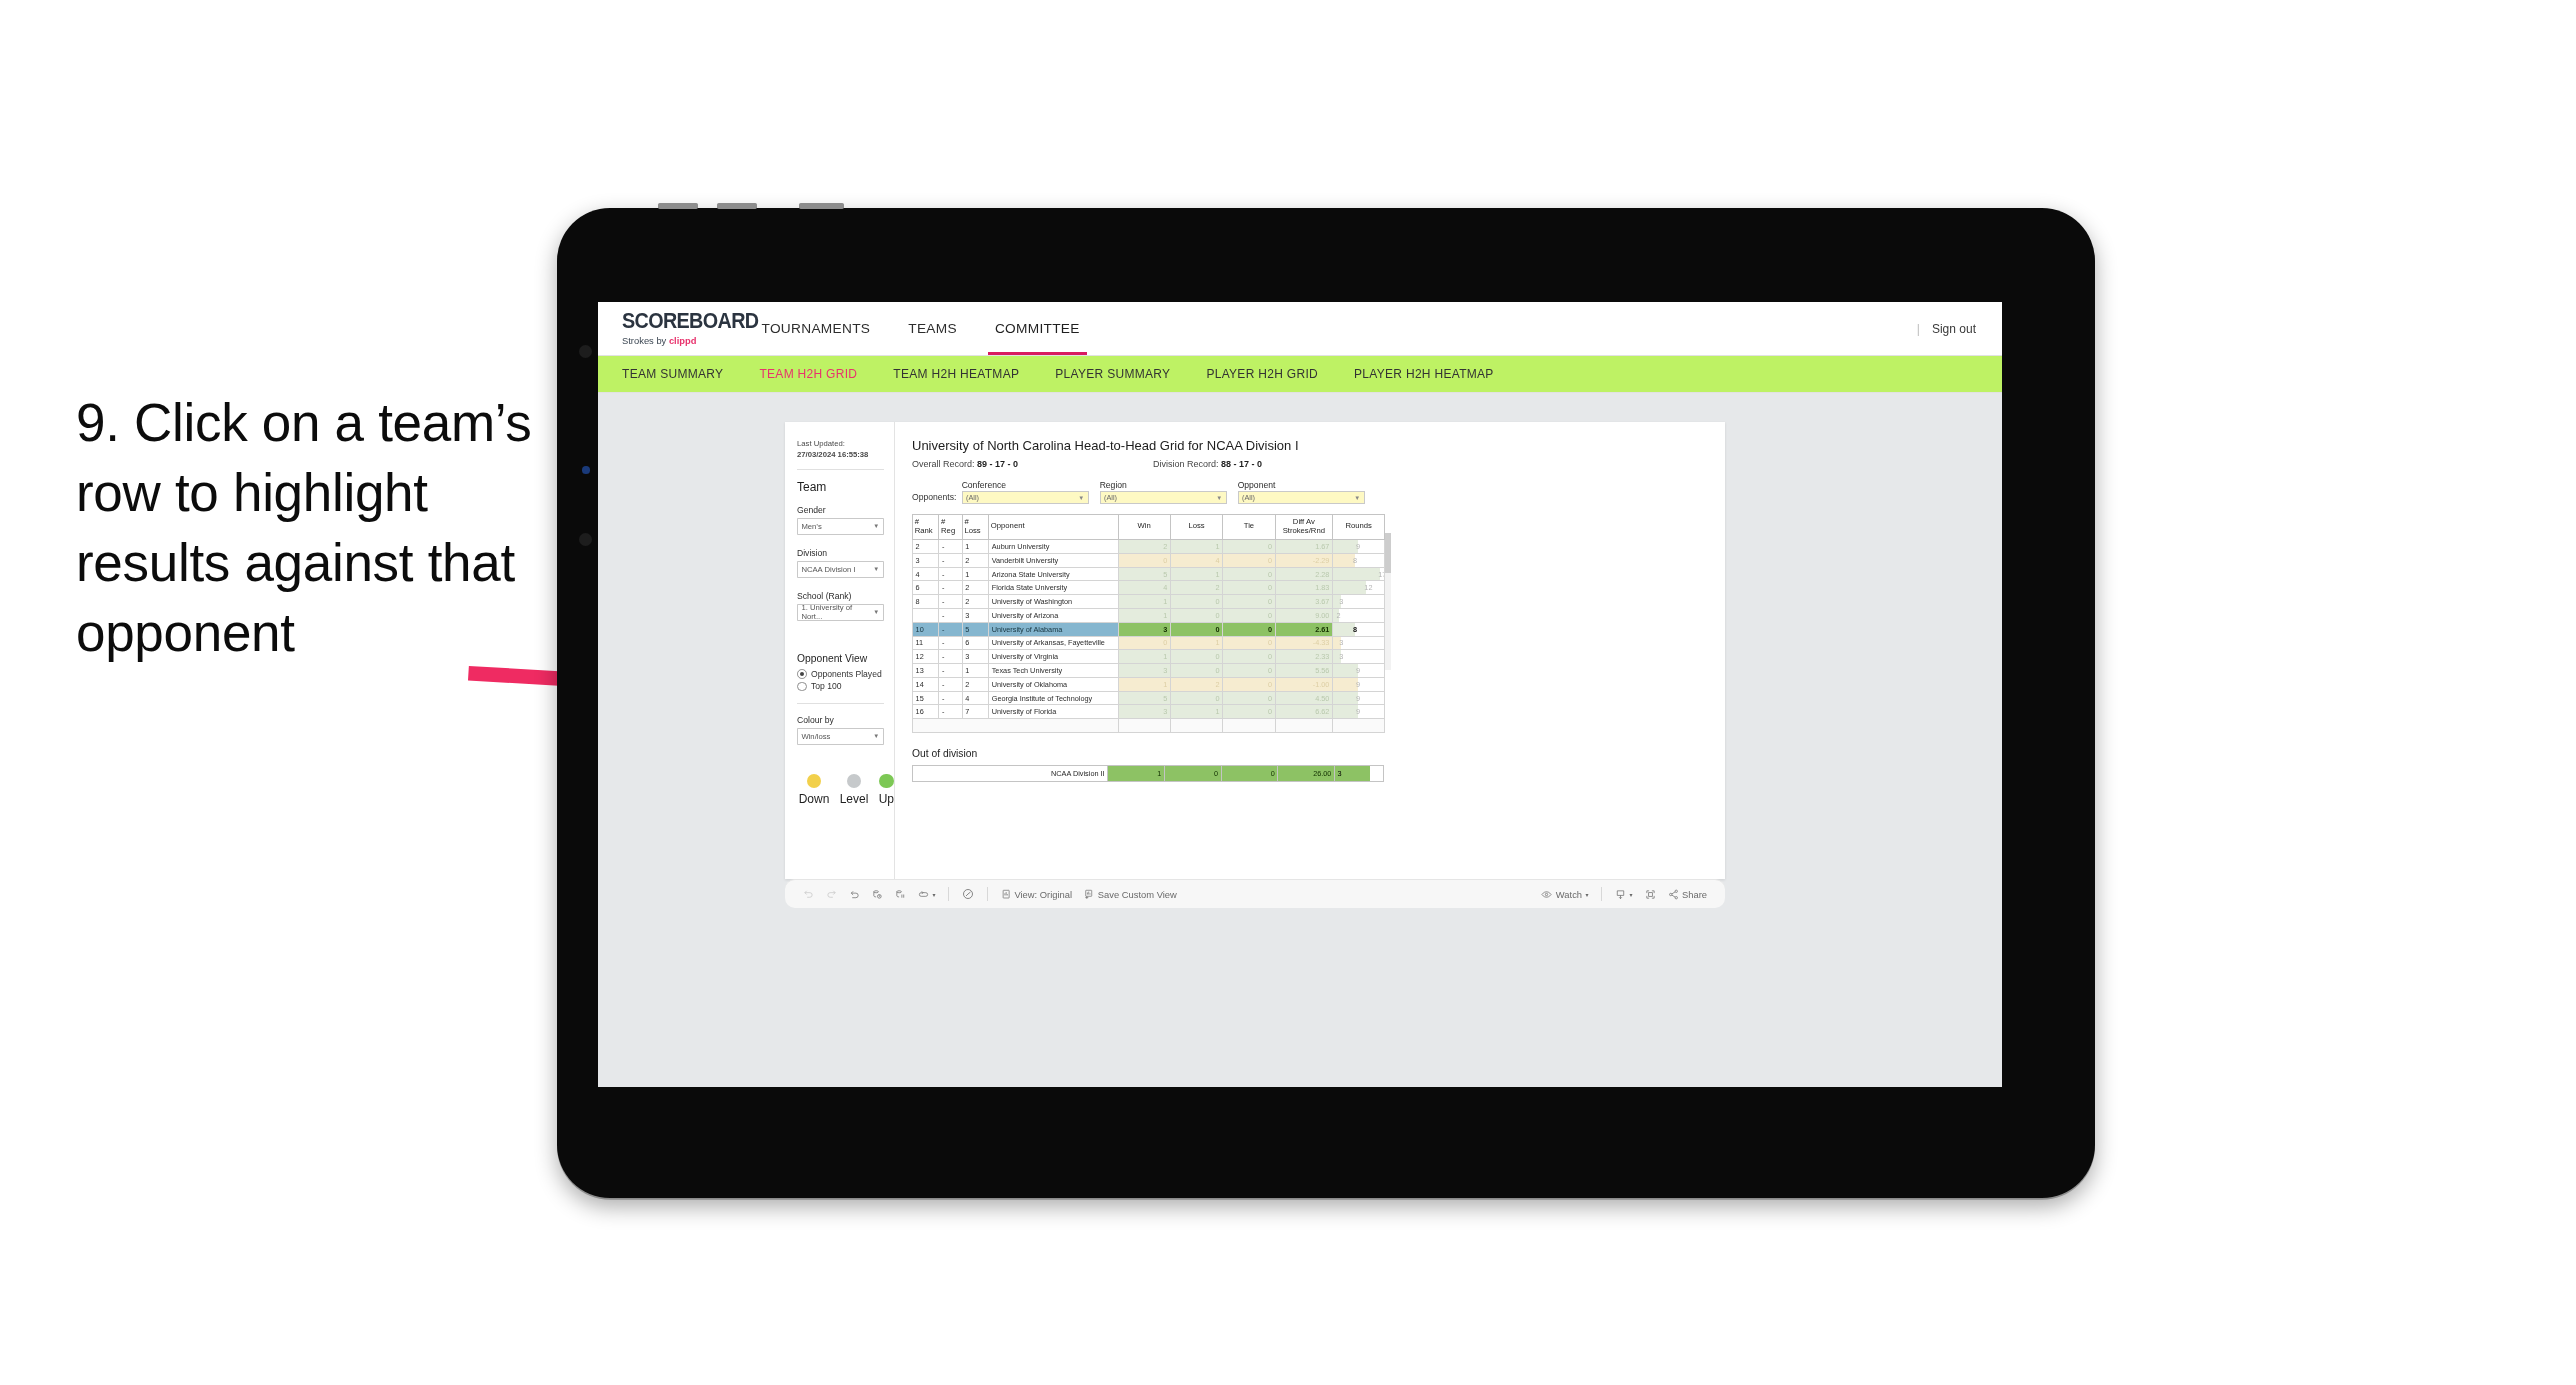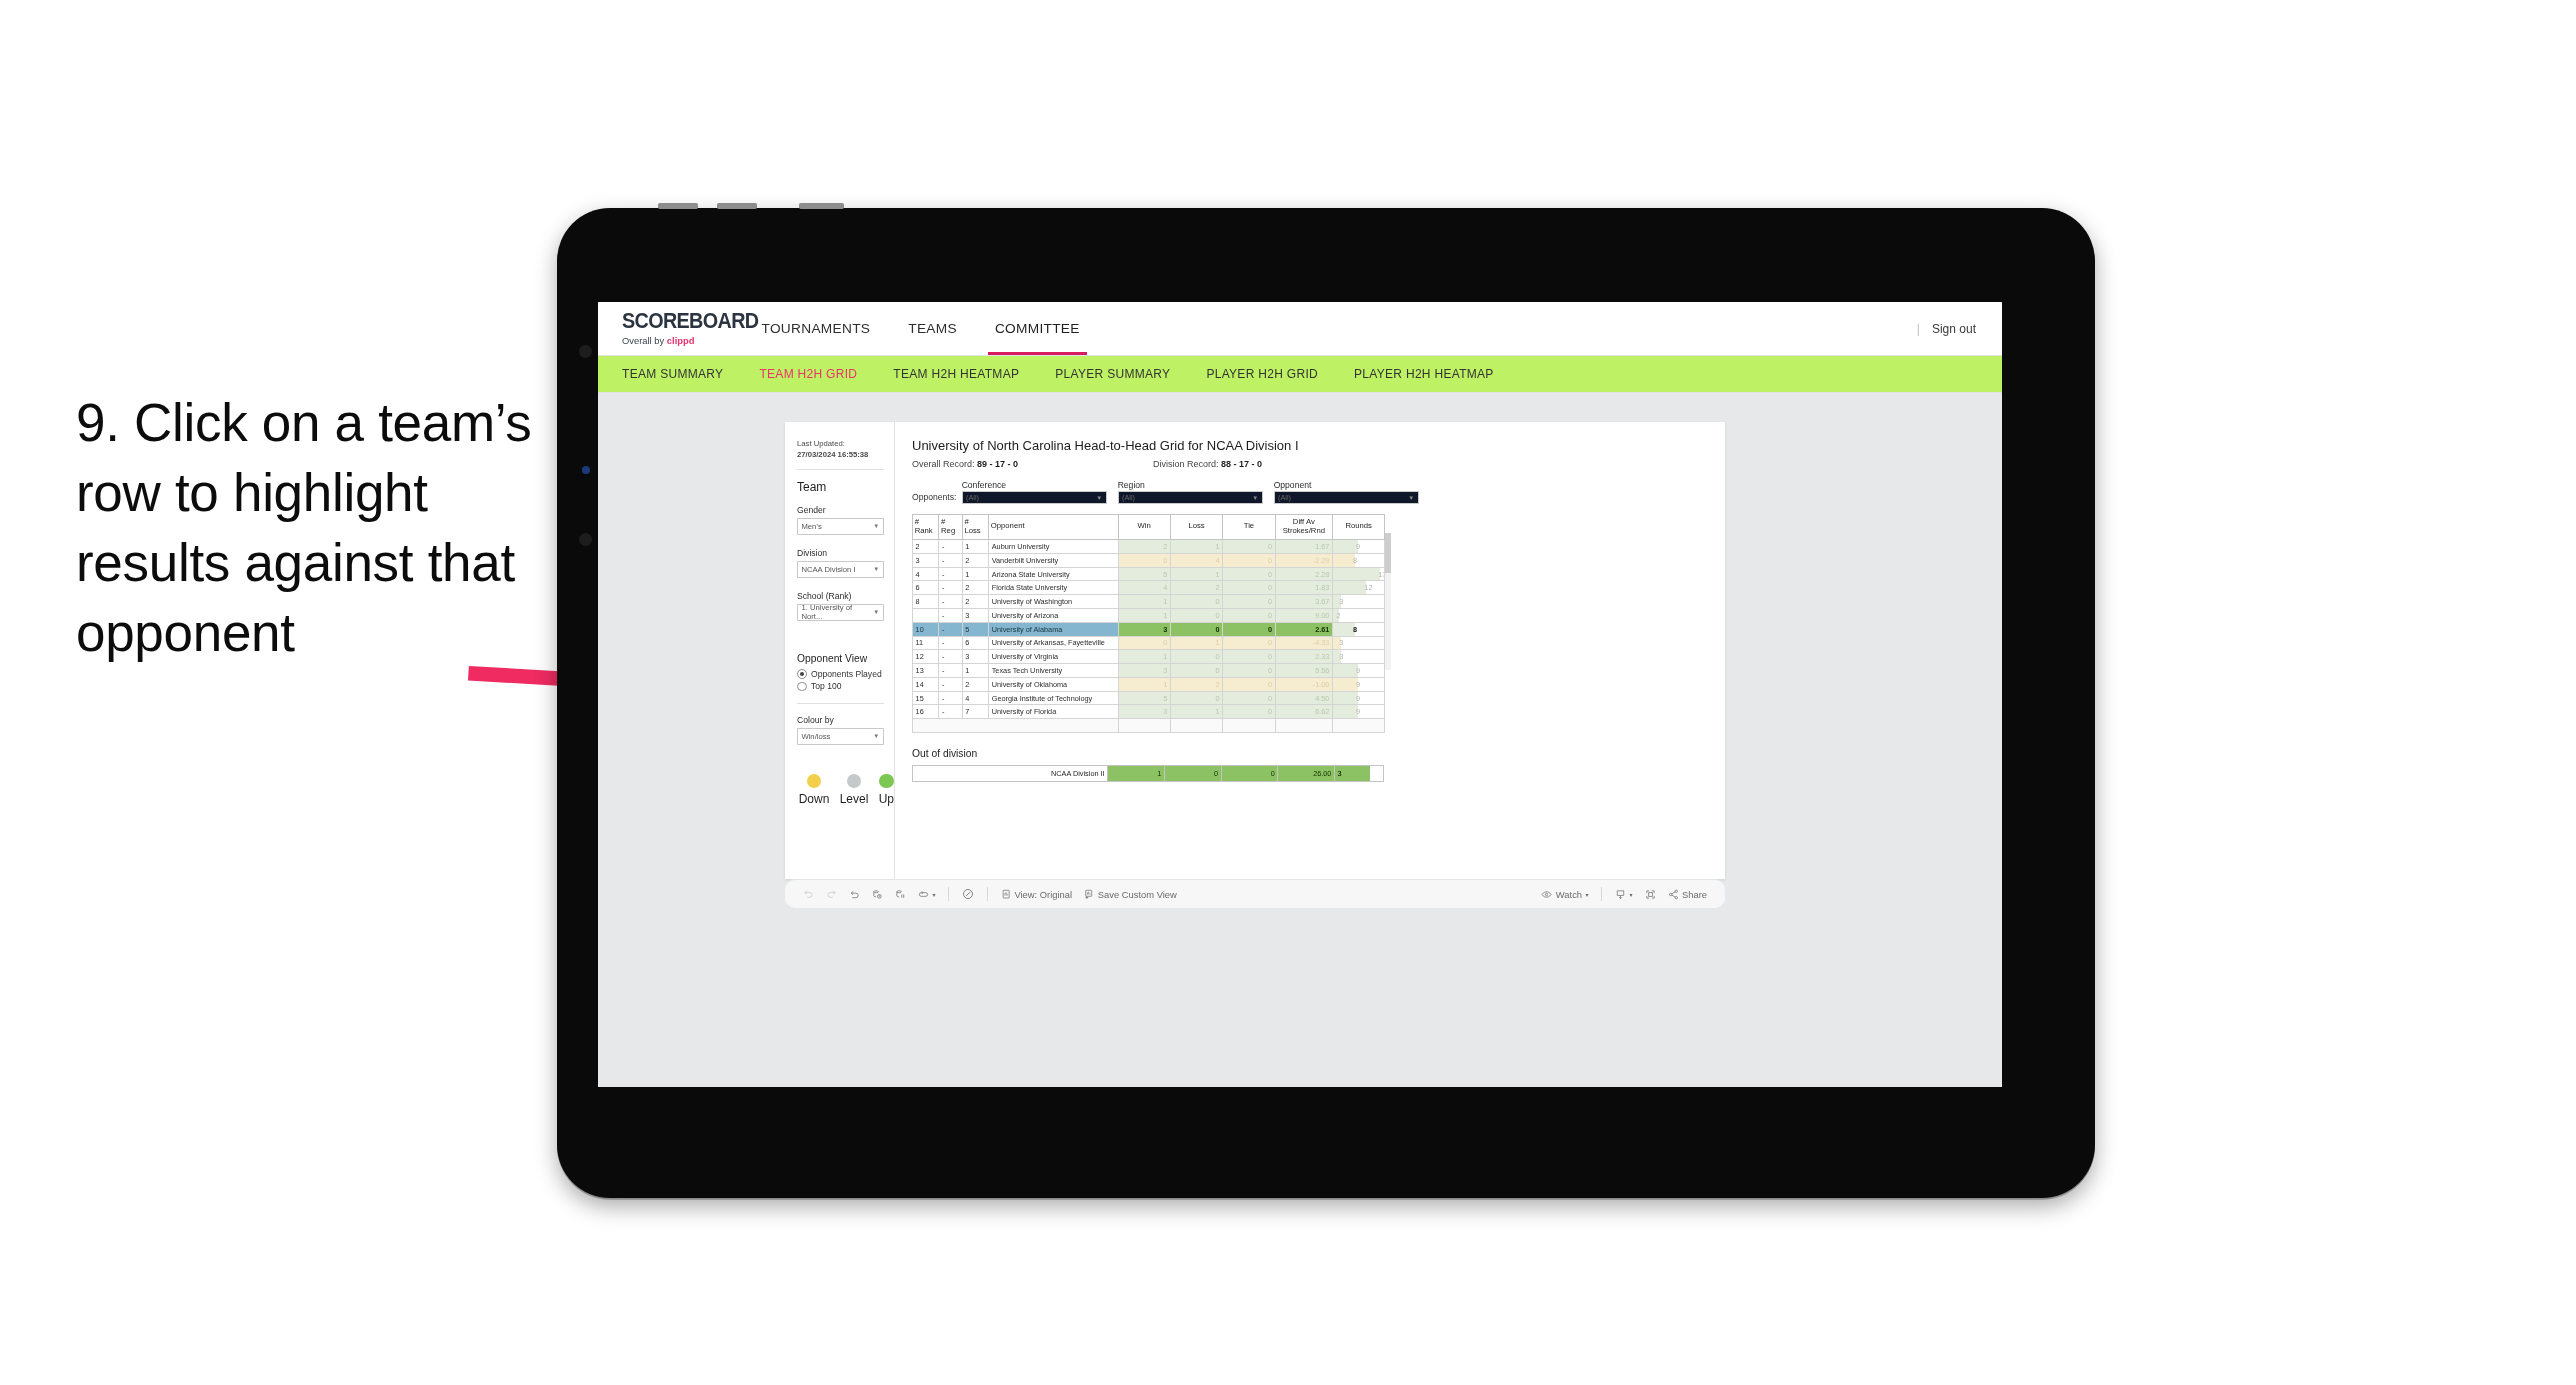--- a/index.html
+++ b/index.html
@@ -94,21 +94,21 @@
   
   .main{flex:1;padding:15.5px 17px 0 17px;box-sizing:border-box;position:relative;}
   .viz-title{font-size:13px;color:#1d1d1d;margin-bottom:6px;}
   .records{display:flex;font-size:9px;color:#444;margin-bottom:11px;}
   .records .rec1{width:241px;}
   .records b{color:#1d1d1d;font-weight:bold;}
   .filters{display:flex;align-items:flex-end;margin-bottom:9.4px;}
   .filters .lead{font-size:8.6px;color:#333;margin-right:5.2px;padding-bottom:2.6px;}
   .fgroup{margin-right:11px;}
   .fgroup .flabel{font-size:8.6px;color:#2b2b2b;margin-bottom:1.7px;}
-  .fgroup .fsel{width:145px;height:13px;border:0.9px solid #c9c9c9;background:#0f172a;
+  .fgroup .fsel{width:127px;height:13px;border:0.9px solid #c9c9c9;background:#fef9c3;
                 display:flex;align-items:center;justify-content:space-between;
                 padding:0 3.4px;font-size:7.3px;color:#666;box-sizing:border-box;cursor:pointer;}
   .fgroup .fsel .caret{font-size:6px;color:#888;}
 
   
   .tbl-wrap{position:relative;width:472px;}
   table.grid{border-collapse:collapse;width:472px;table-layout:fixed;font-size:7.3px;color:#2c2c2c;}
   table.grid th{border:0.9px solid #c4c4c4;background:#fff;font-weight:normal;
                 font-size:7.7px;color:#1f1f1f;padding:3.4px 1.7px;line-height:1.15;vertical-align:middle;}
   table.grid td{border:0.9px solid #d4d4d4;padding:0.9px 2.6px;height:11px;white-space:nowrap;
@@ -176,21 +176,21 @@
   <div class="frame-dot blue" style="left:25px;top:258px;"></div>
   <div class="frame-dot" style="left:22px;top:325px;width:13px;height:13px;"></div>
 </div>
 
 <div class="screen">
 
   <div class="topbar">
     <div class="logo-wrap">
       <div class="logo-main">SCOREBOARD</div>
       <div class="logo-sub">
-        <span>Overall by</span>
+        <span>Strokes by</span>
         <span class="brand">clippd</span>
       </div>
     </div>
     <div class="topnav">
       <div class="topnav-item">TOURNAMENTS</div>
       <div class="topnav-item">TEAMS</div>
       <div class="topnav-item active">COMMITTEE</div>
     </div>
     <div class="topbar-right">
       <span class="divider-v">|</span>

